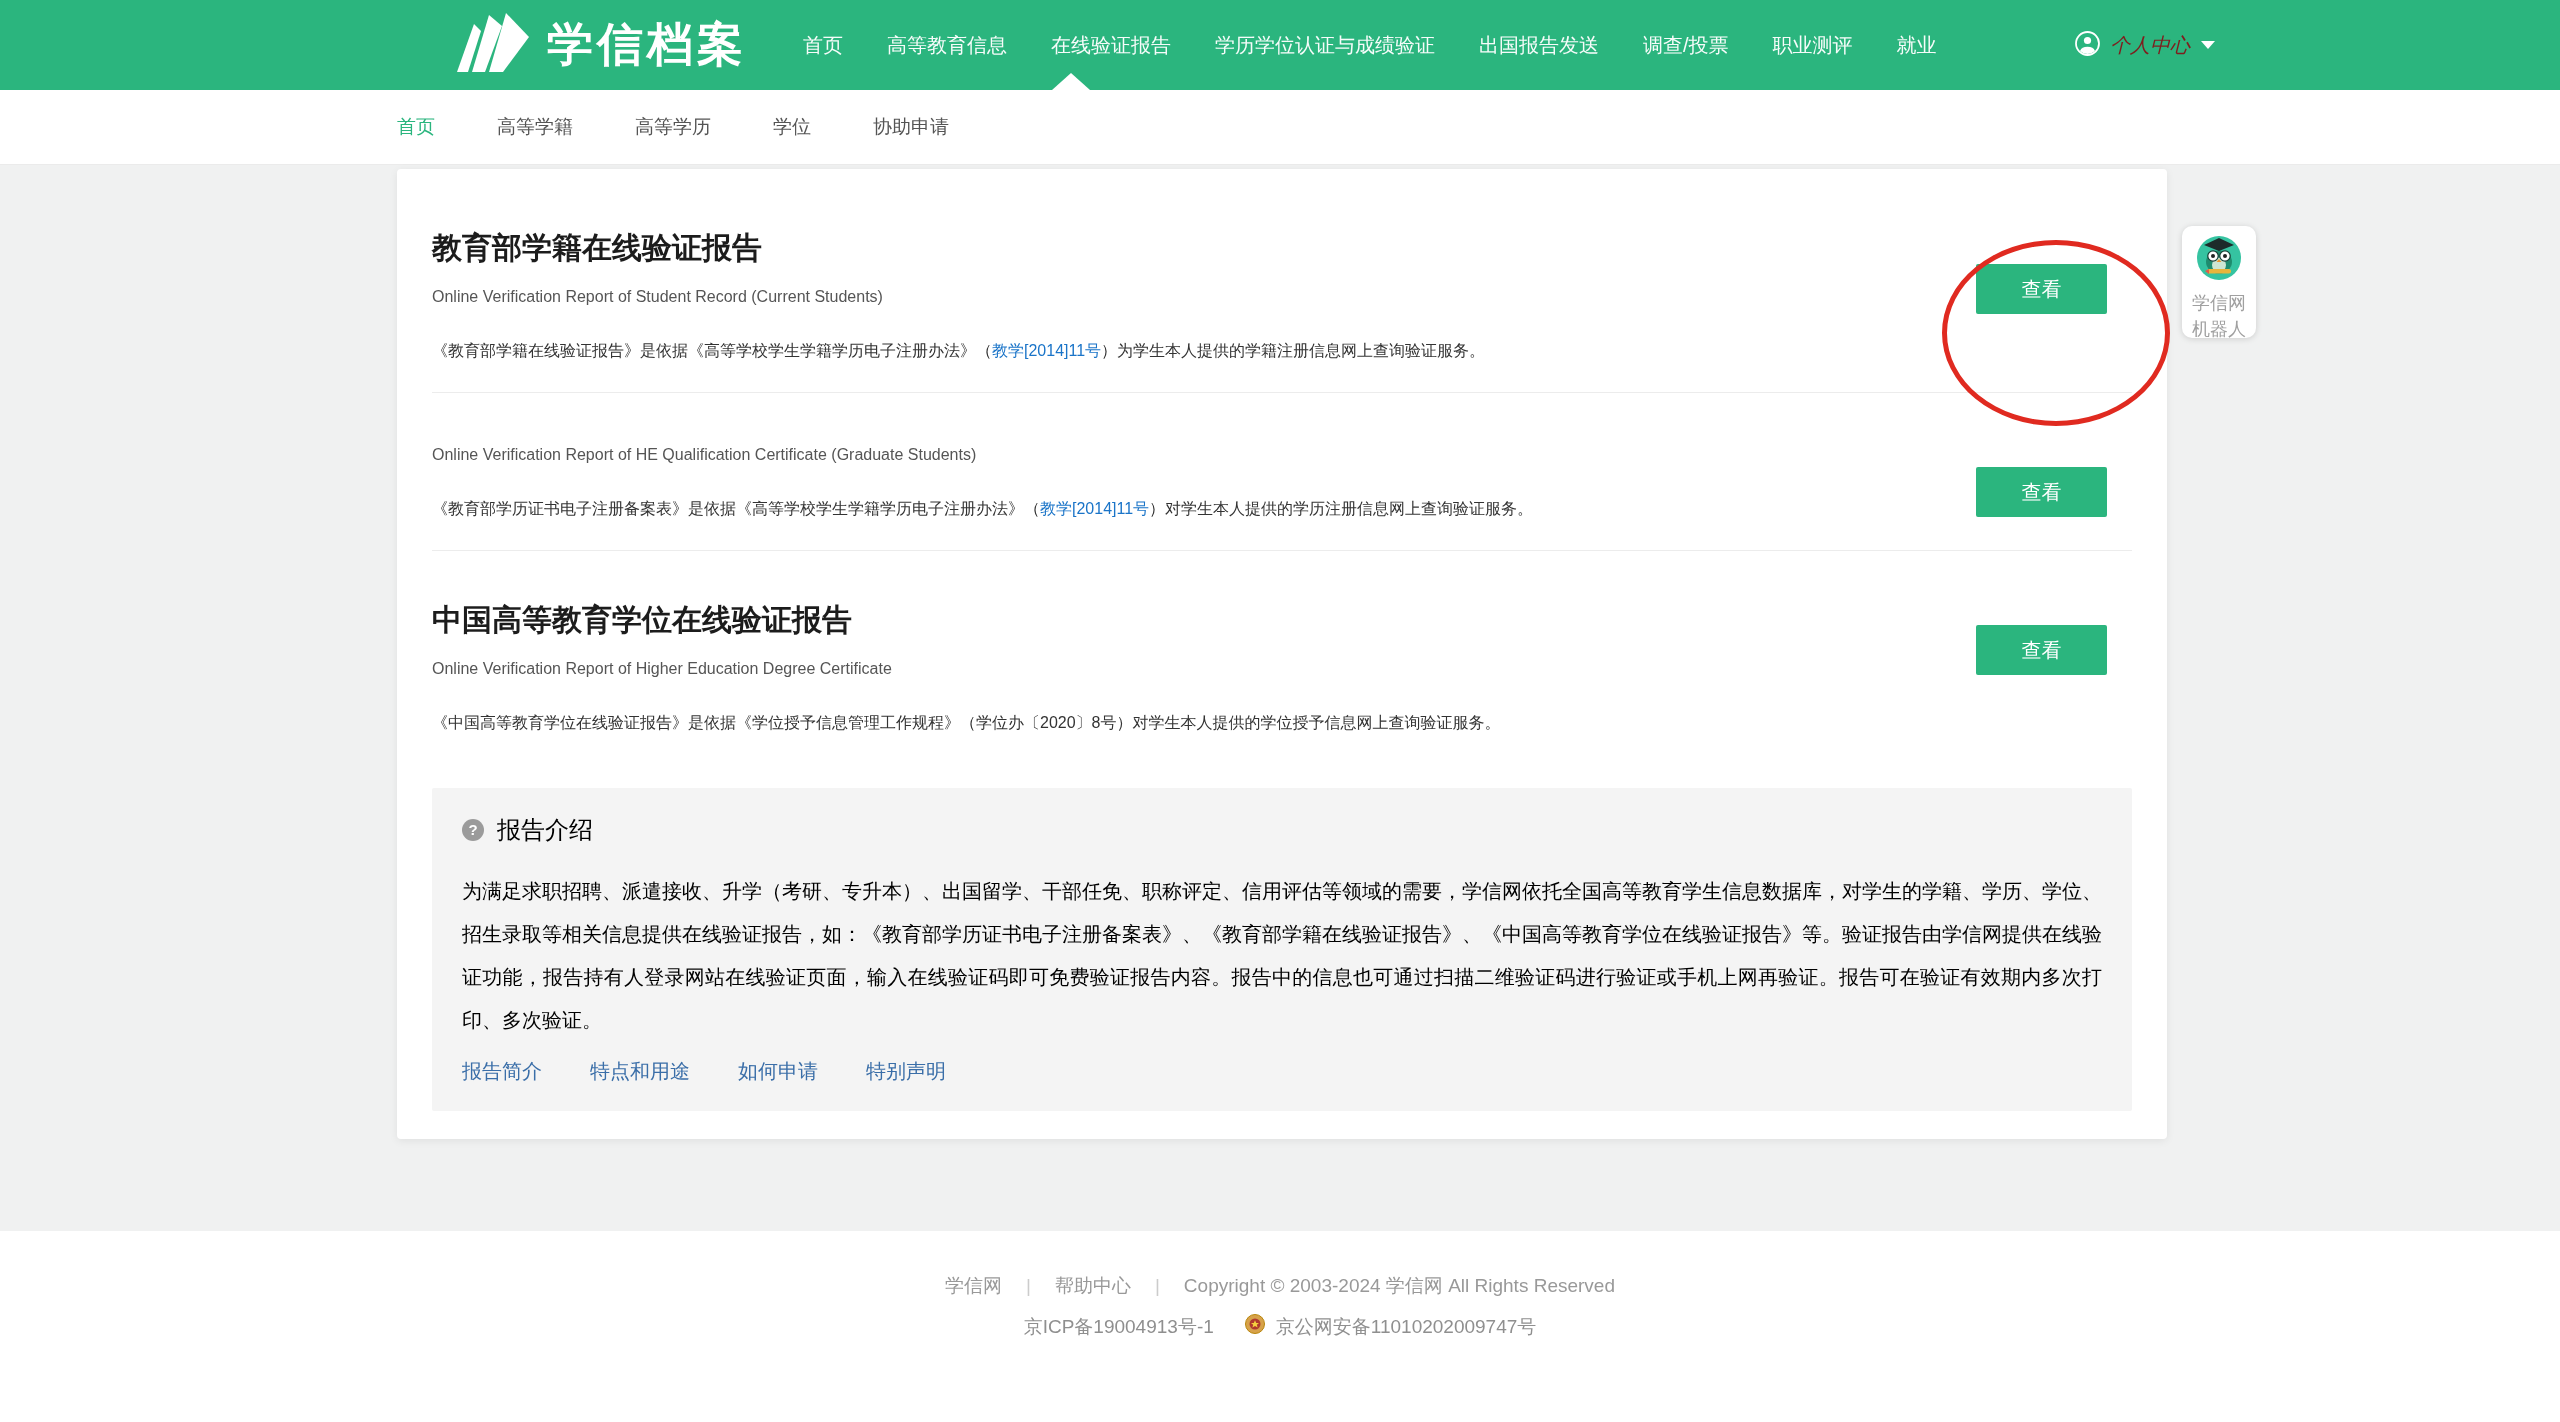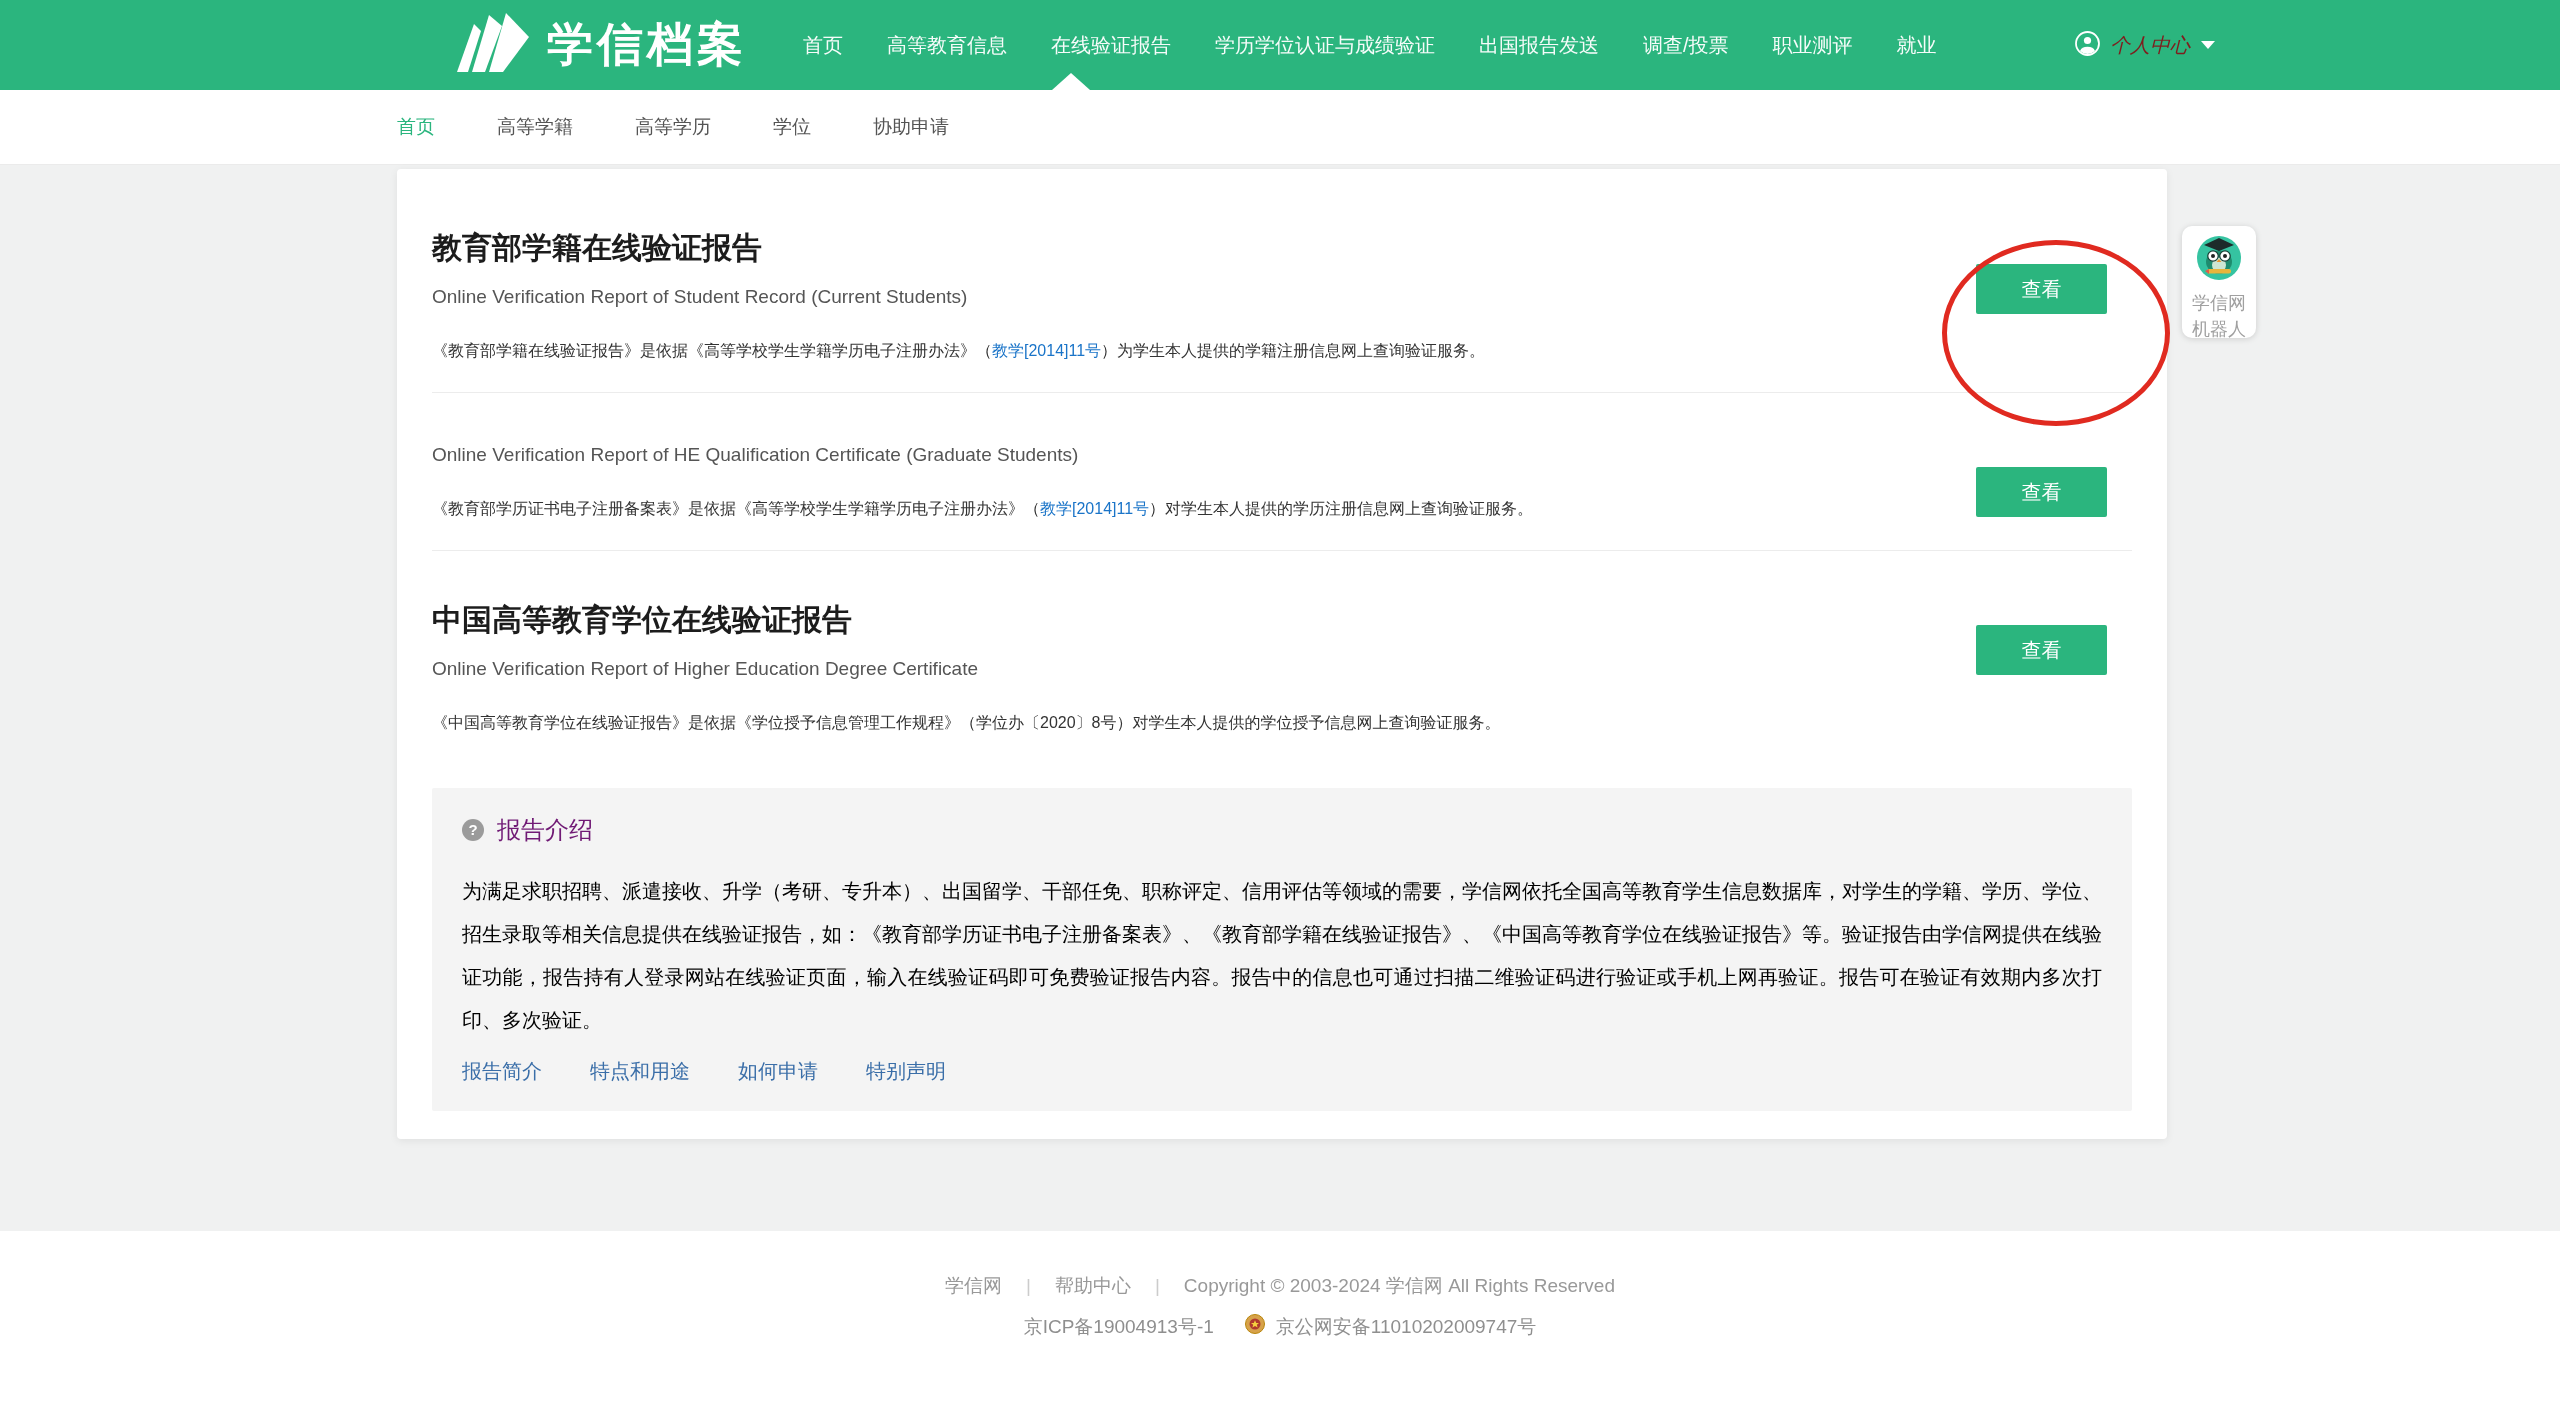--- a/index.html
+++ b/index.html
@@ -57,21 +57,21 @@
   .card {
     width:1770px; margin-left:397px;
     background:#fff; border-radius:4px;
     box-shadow:0 2px 8px rgba(0,0,0,.07);
     padding:0 35px 28px;
   }
   .section { position:relative; padding:48px 0 26px; border-bottom:1px solid #ececec; }
   .section.first { padding-top:58px; }
   .section.last { border-bottom:none; }
   .section-title { font-size:30px; font-weight:bold; color:#1c1c1c; line-height:42px; margin:0 0 14px; }
-  .section-en { font-size:19px; color:#555; line-height:27px; margin:0 0 26px; }
+  .section-en { font-size:16px; color:#555; line-height:27px; margin:0 0 26px; }
   .section-desc { font-size:16px; color:#333; line-height:30px; margin:0; max-width:1450px; }
   .doc-link { color:#1A74C8; text-decoration:none; cursor:pointer; }
   .view-btn {
     position:absolute; right:25px; top:74px;
     width:131px; height:50px;
     background:#2BB57E; color:#fff; font-size:20px;
     border:none; border-radius:2px; cursor:pointer;
     font-family:inherit;
   }
   .section.first .view-btn { top:95px; }
@@ -81,21 +81,21 @@
     margin-top:24px; background:#f4f4f4; border-radius:2px;
     padding:26px 30px 26px;
   }
   .intro-header { display:flex; align-items:center; gap:13px; }
   .qicon {
     width:22px; height:22px; border-radius:50%;
     background:#9b9b9b; color:#fff;
     font-size:15px; font-weight:bold; line-height:22px; text-align:center;
     flex:0 0 auto;
   }
-  .intro-title { font-size:24px; color:#701a75; }
+  .intro-title { font-size:24px; color:#000000; }
   .intro-paragraph {
     margin:24px 0 0; font-size:20px; color:#000000; line-height:43px;
     text-align:justify;
   }
   .intro-links { margin-top:16px; display:flex; gap:48px; }
   .intro-link { font-size:20px; color:#3A6EA8; text-decoration:none; cursor:pointer; }
 
   
   .robot-widget {
     position:absolute; left:2182px; top:226px;

